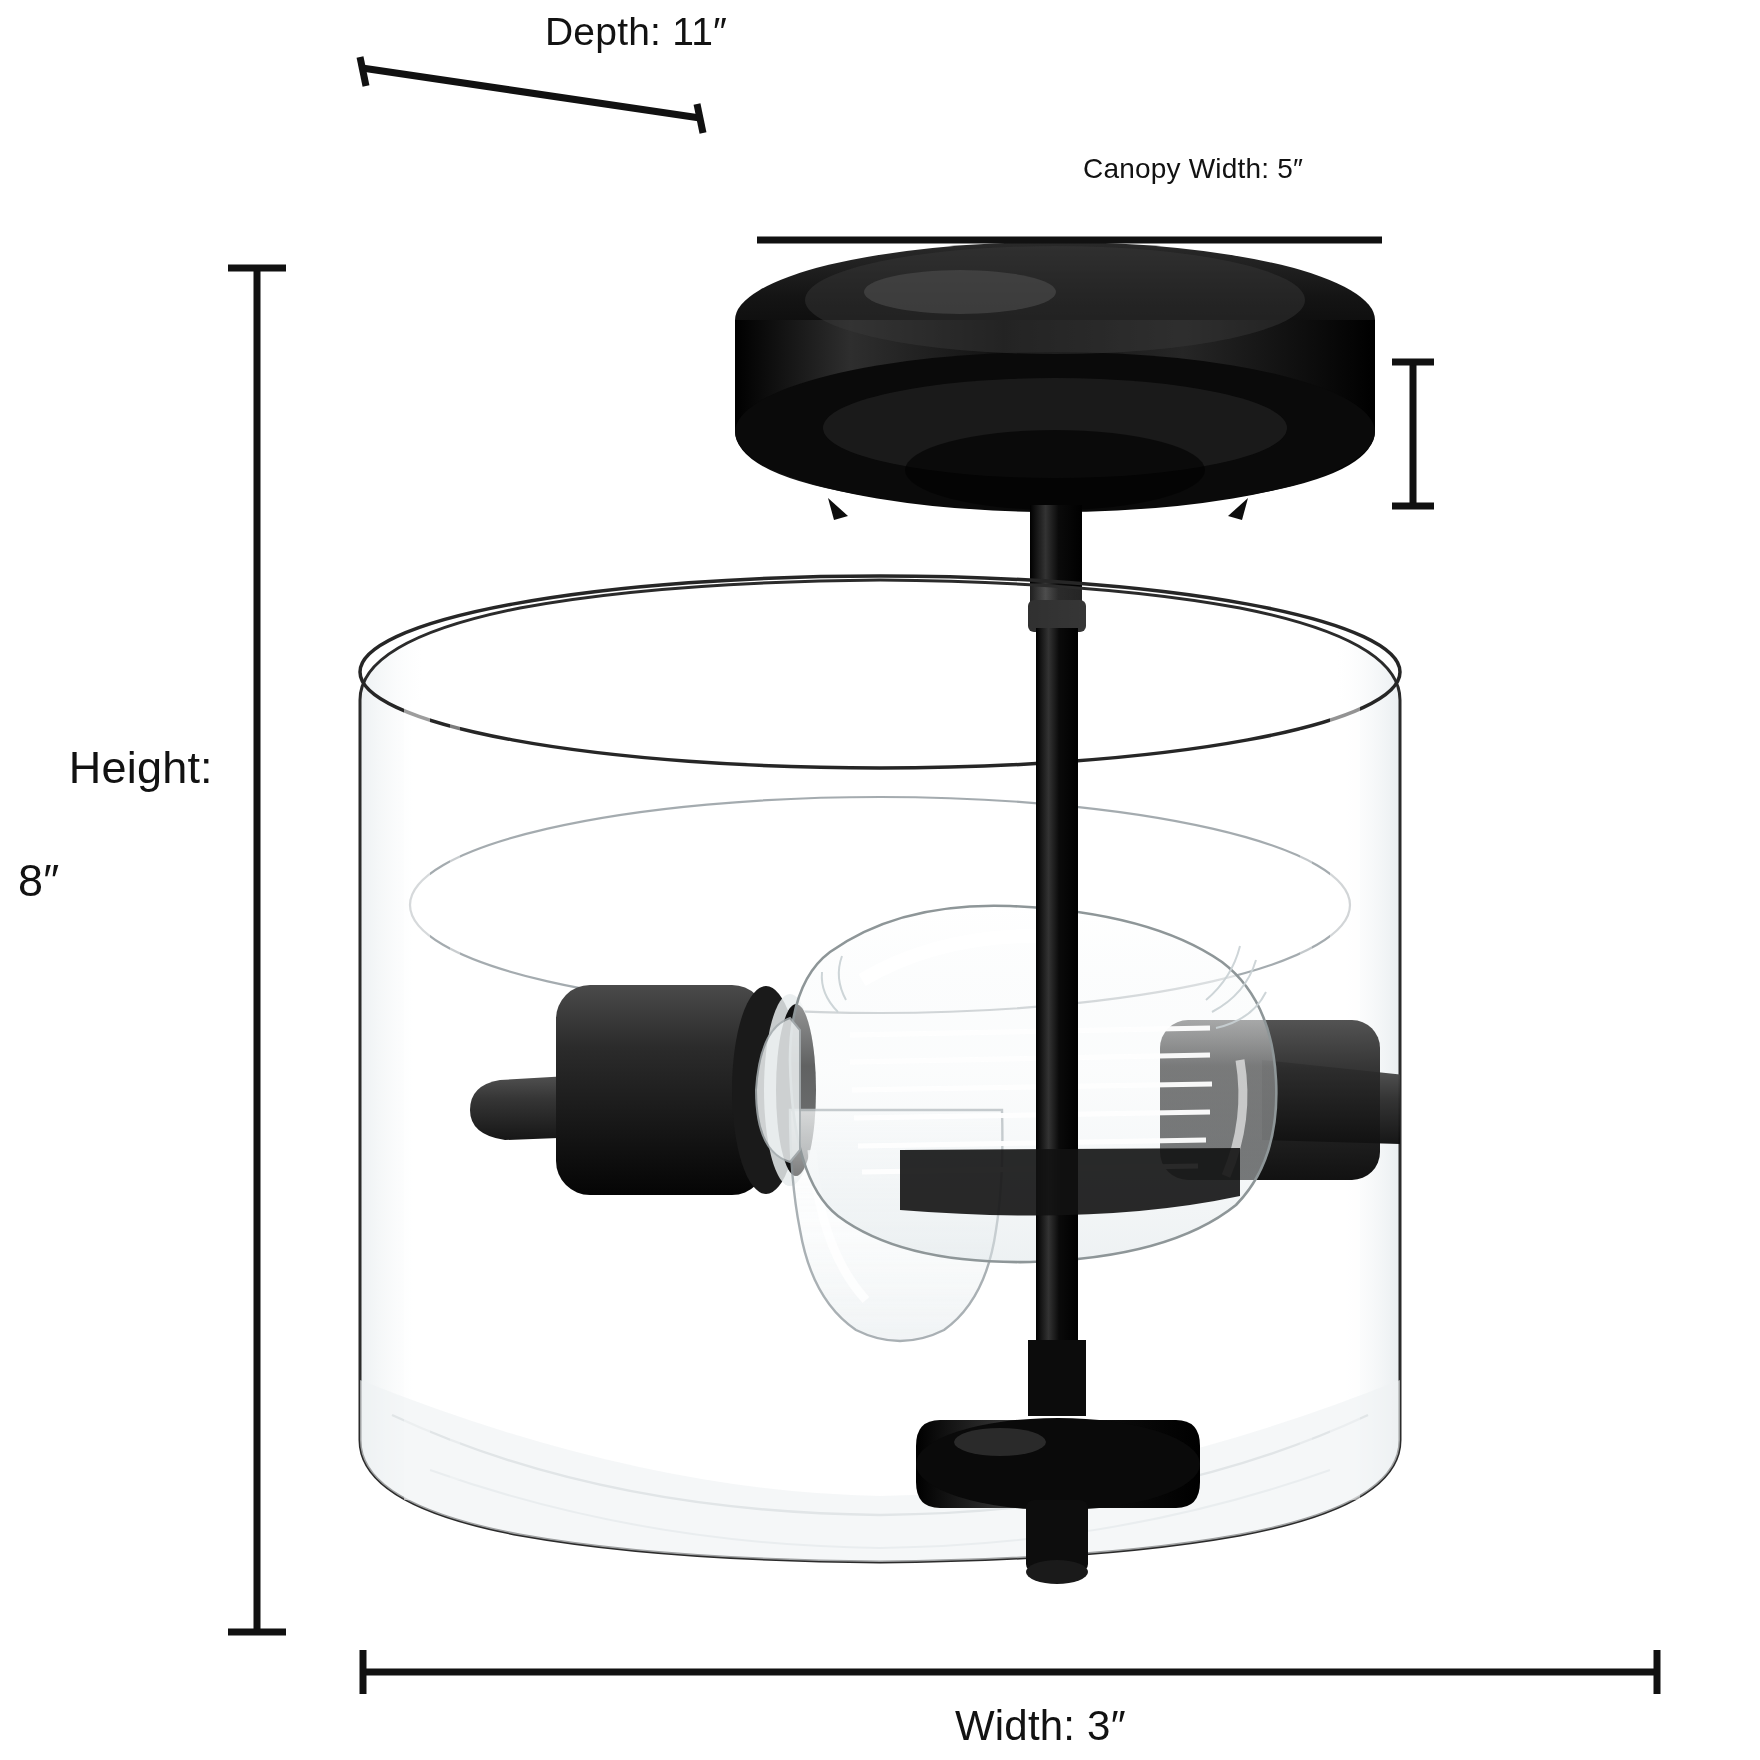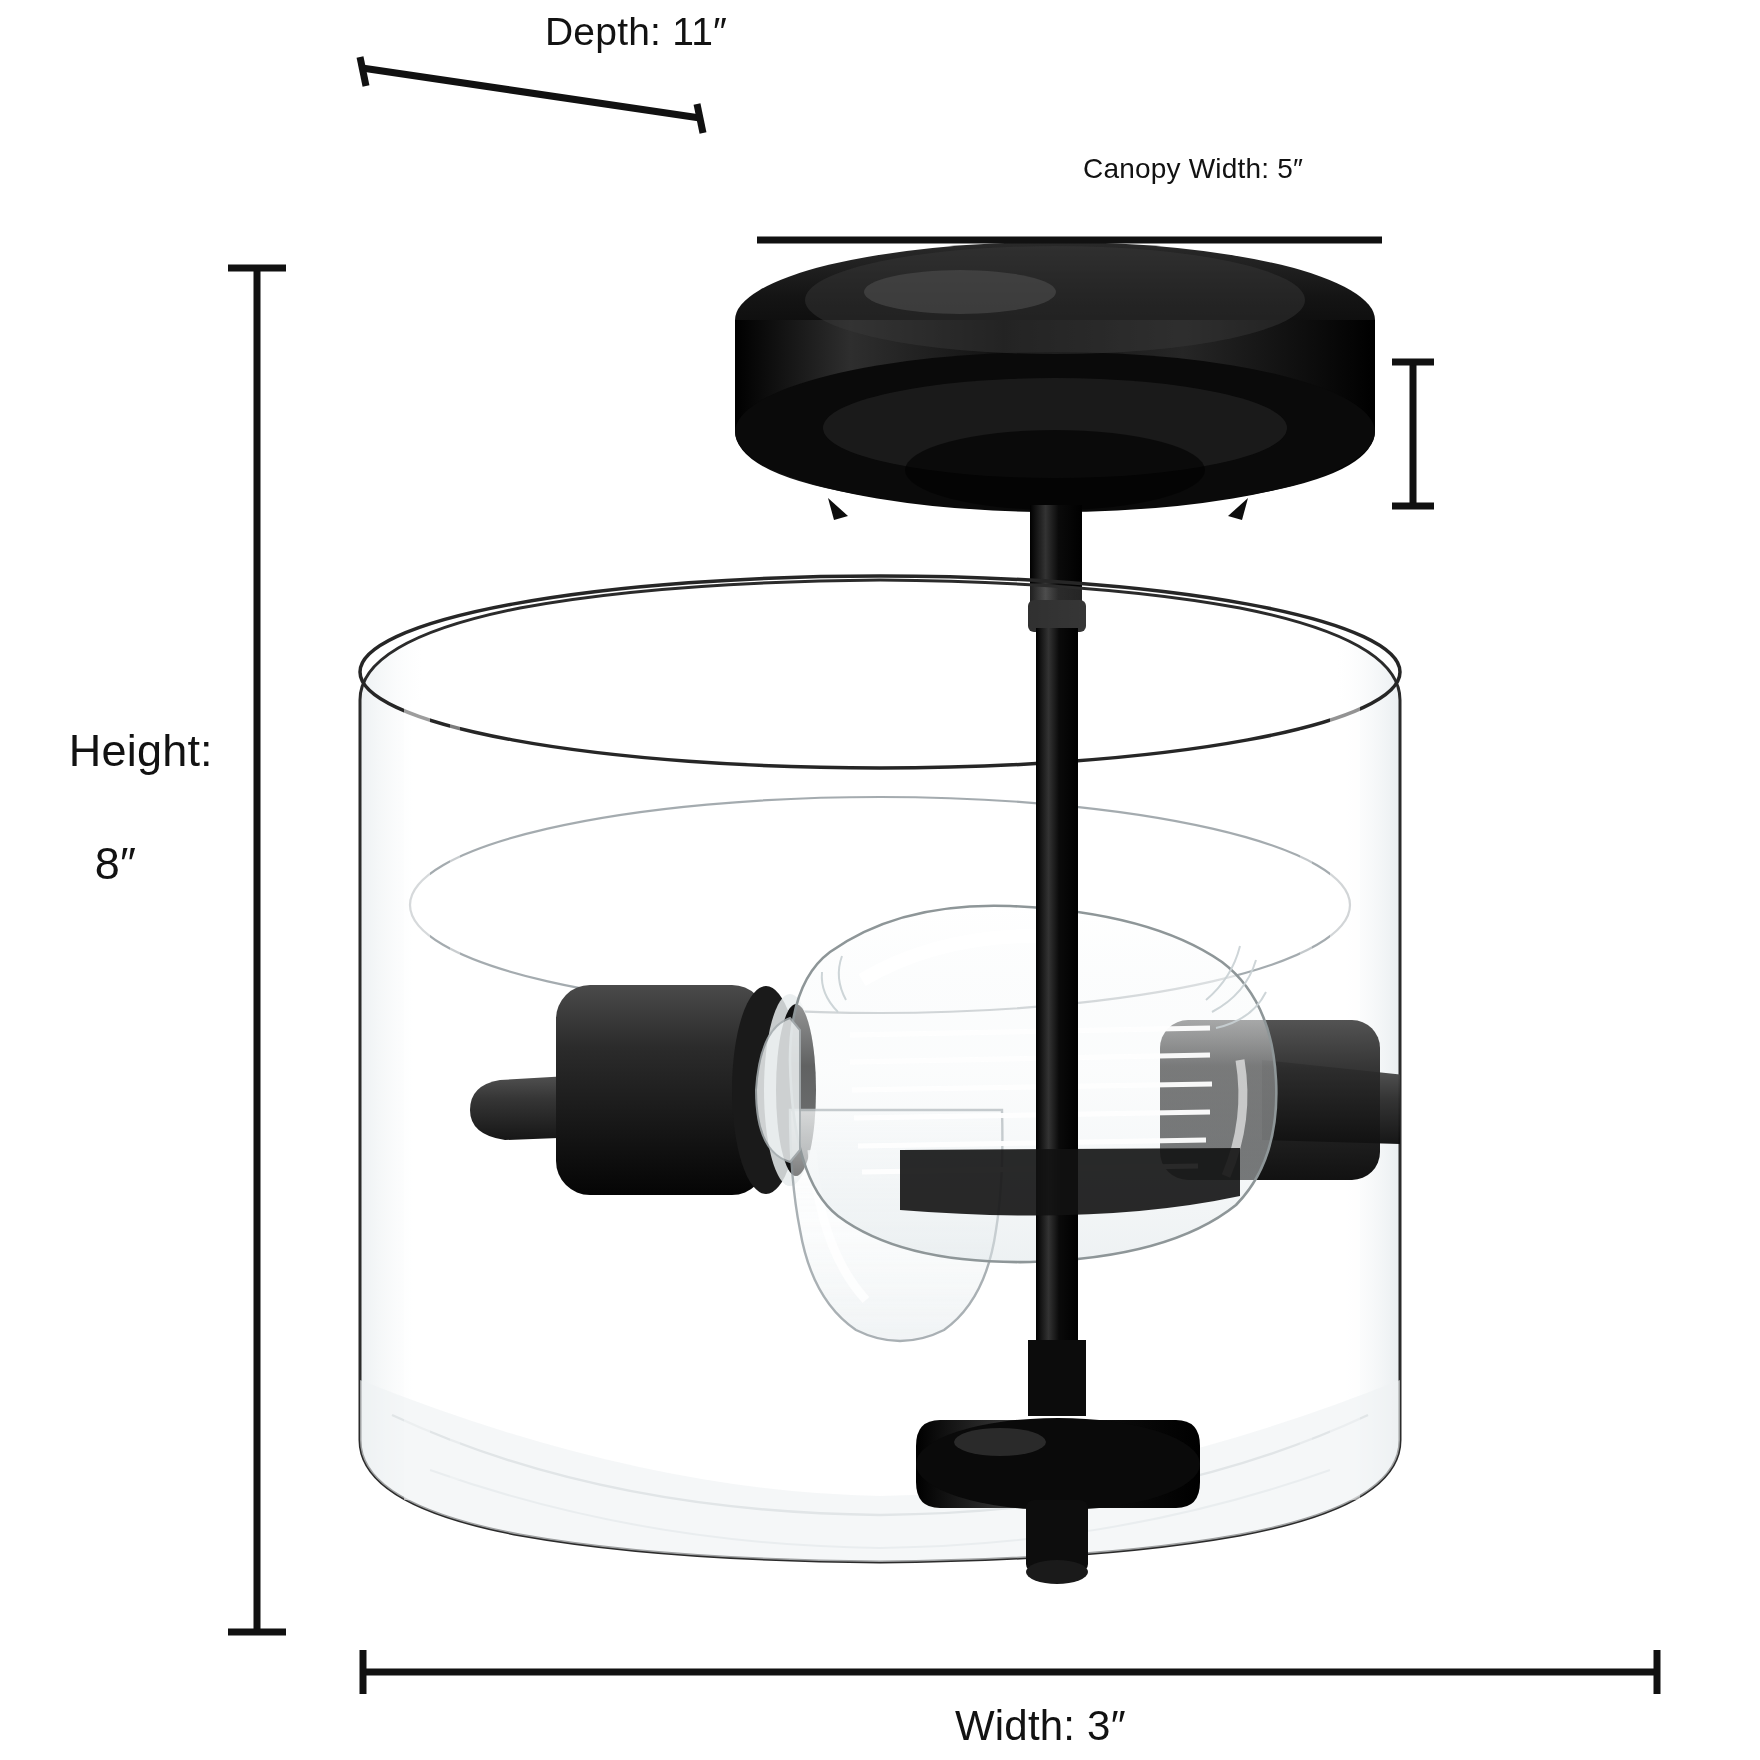--- a/index.html
+++ b/index.html
@@ -16,21 +16,20 @@
     font-family: "Liberation Sans", sans-serif;
     color: #111111;
     -webkit-font-smoothing: antialiased;
   }
 
   #diagram-root {
     position: absolute;
     inset: 0;
     width: 1760px;
     height: 1760px;
-    text-align: center;
   }
 
   
   .dim-label {
     position: absolute;
     font-family: "Liberation Sans", sans-serif;
     color: #121212;
     letter-spacing: 0.2px;
     white-space: pre;
     line-height: 1.22;
@@ -45,21 +44,21 @@
     top: 152px;
     font-size: 28px;
   }
   #label-canopy-height {
     left: 1448px;
     top: 378px;
     font-size: 34px;
   }
   #label-height {
     left: 18px;
-    top: 667px;
+    top: 684px;
     font-size: 45px;
     line-height: 1.25;
   }
   #label-width {
     left: 955px;
     top: 1700px;
     font-size: 42px;
   }
   .dim-label .l2 { display: block; }
 

